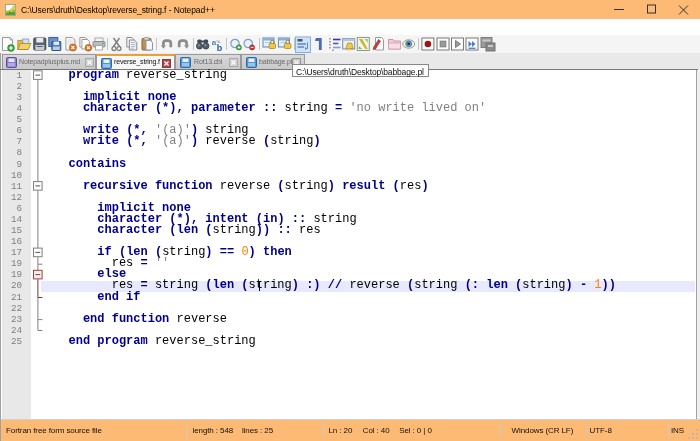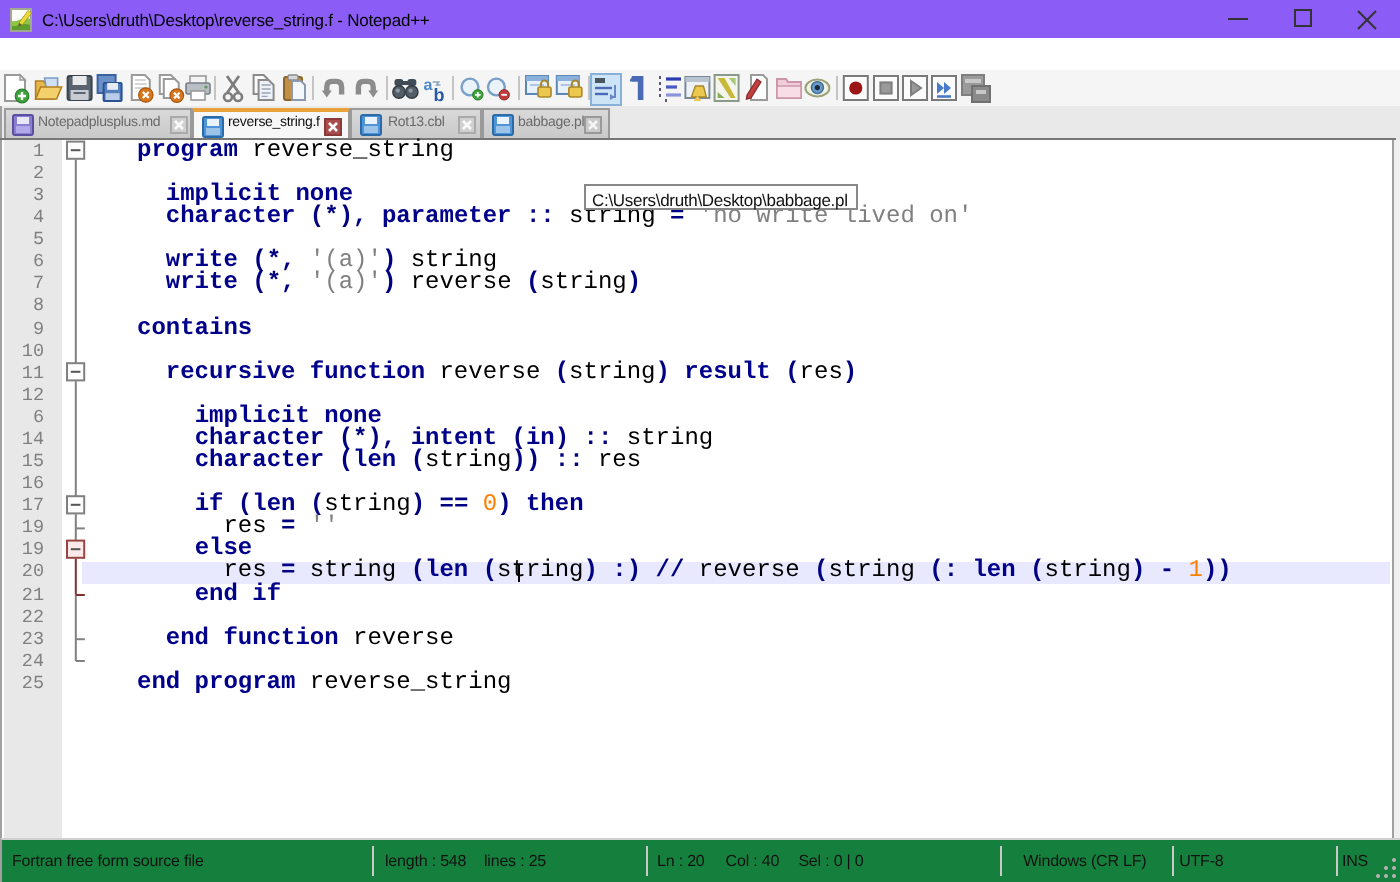--- a/index.html
+++ b/index.html
@@ -1,19 +1,19 @@
 <!DOCTYPE html>
 <html><head>
 <meta charset="utf-8">
 <style>
 * { margin:0; padding:0; box-sizing:border-box; }
 html,body { width:700px; height:441px; overflow:hidden; background:#fff; }
 #win { position:absolute; left:0; top:0; width:700px; height:441px; font-family:"Liberation Sans", sans-serif; }
 
-#titlebar { position:absolute; left:0; top:0; width:700px; height:19px; background:#8b5cf6; }
+#titlebar { position:absolute; left:0; top:0; width:700px; height:19px; background:#fdba74; }
 #title-text { position:absolute; left:21px; top:5px; font-size:8.5px; color:#000; letter-spacing:-0.1px; }
 
 #menubar { position:absolute; left:0; top:19px; width:700px; height:16px; background:#f9f9f9; }
 .mi { position:absolute; top:4px; font-size:8px; color:#1a1a1a; letter-spacing:0px; }
 
 #toolbar { position:absolute; left:0; top:35px; width:700px; height:18px; background:#f5f5f5; }
 
 #tabbar { position:absolute; left:0; top:53px; width:700px; height:17px; background:#e9e9e9; border-left:1px solid #a0a0a0; }
 #tabline { position:absolute; left:0; top:69px; width:698px; height:1px; background:#777777; }
 .tab { position:absolute; top:1px; height:15px; font-size:7px; letter-spacing:0.2px; }
@@ -30,25 +30,25 @@
 .cl { position:absolute; left:40.5px; font-family:"Liberation Mono", monospace; font-size:12px; color:#000; white-space:pre; height:11.083px; line-height:11.083px;padding-left:27px; }
 .kw { color:#00008B; font-weight:bold; }
 .op { color:#000080; font-weight:bold; }
 .st { color:#808080; }
 .nu { color:#FF8000; }
 #curline { position:absolute; left:40px; top:210.55px; width:654px; height:11.1px; background:#e8e8ff; }
 #caret { position:absolute; left:257.7px; top:211.5px; width:1px; height:9.5px; background:#000; }
 #rborder { position:absolute; left:694.5px; top:0px; width:1.5px; height:349px; background:#a0a0a0; }
 #rwhite { position:absolute; left:696px; top:0px; width:4px; height:349px; background:#f0f0f0; }
 
-#statusbar { position:absolute; left:0; top:419px; width:700px; height:22px; background:#15803d; border-top:1px solid #d0d0d0; border-left:1px solid #a0a0a0; }
+#statusbar { position:absolute; left:0; top:419px; width:700px; height:22px; background:#fdba74; border-top:1px solid #d0d0d0; border-left:1px solid #a0a0a0; }
 .st-item { position:absolute; top:6px; font-size:8px; color:#111; letter-spacing:-0.1px; }
 .st-sep { position:absolute; top:3px; width:1px; height:15px; background:#c9c9c9; }
 
-#tooltip { position:absolute; left:292px; top:64px; width:137px; height:13px; background:#fdfdfd; border:1px solid #888888; font-size:8.5px; color:#111; z-index:50; letter-spacing:-0.15px;margin-top:28px; }
+#tooltip { position:absolute; left:292px; top:64px; width:137px; height:13px; background:#fdfdfd; border:1px solid #888888; font-size:8.5px; color:#111; z-index:50; letter-spacing:-0.15px; }
 #tooltip span { position:absolute; left:3px; top:1.5px; }
 </style>
 </head>
 <body>
 <div id="win">
   <div id="titlebar">
     <svg width="700" height="19" style="position:absolute;left:0;top:0">
 
       <rect x="5.5" y="4.5" width="10" height="11" fill="#fdfdf8" stroke="#a0a890" stroke-width="1"></rect>
       <path d="M6 15 L15 15 L15 9.5 C11.5 7.5 9.5 11.5 6 10.5 Z" fill="#8cc544"></path>

